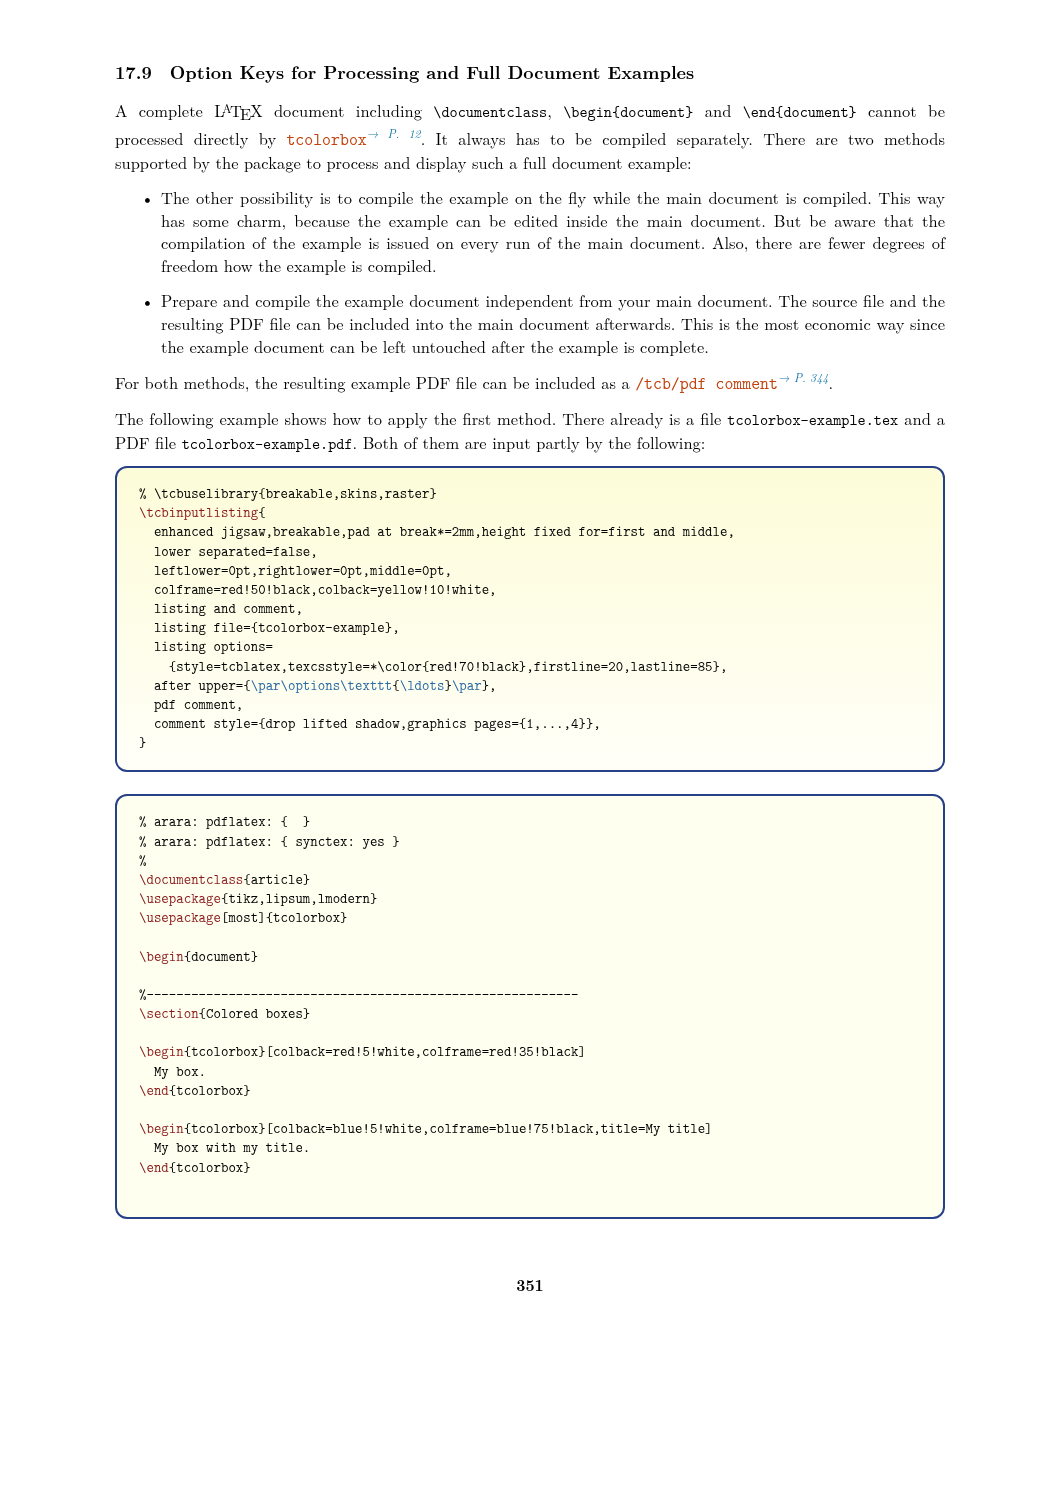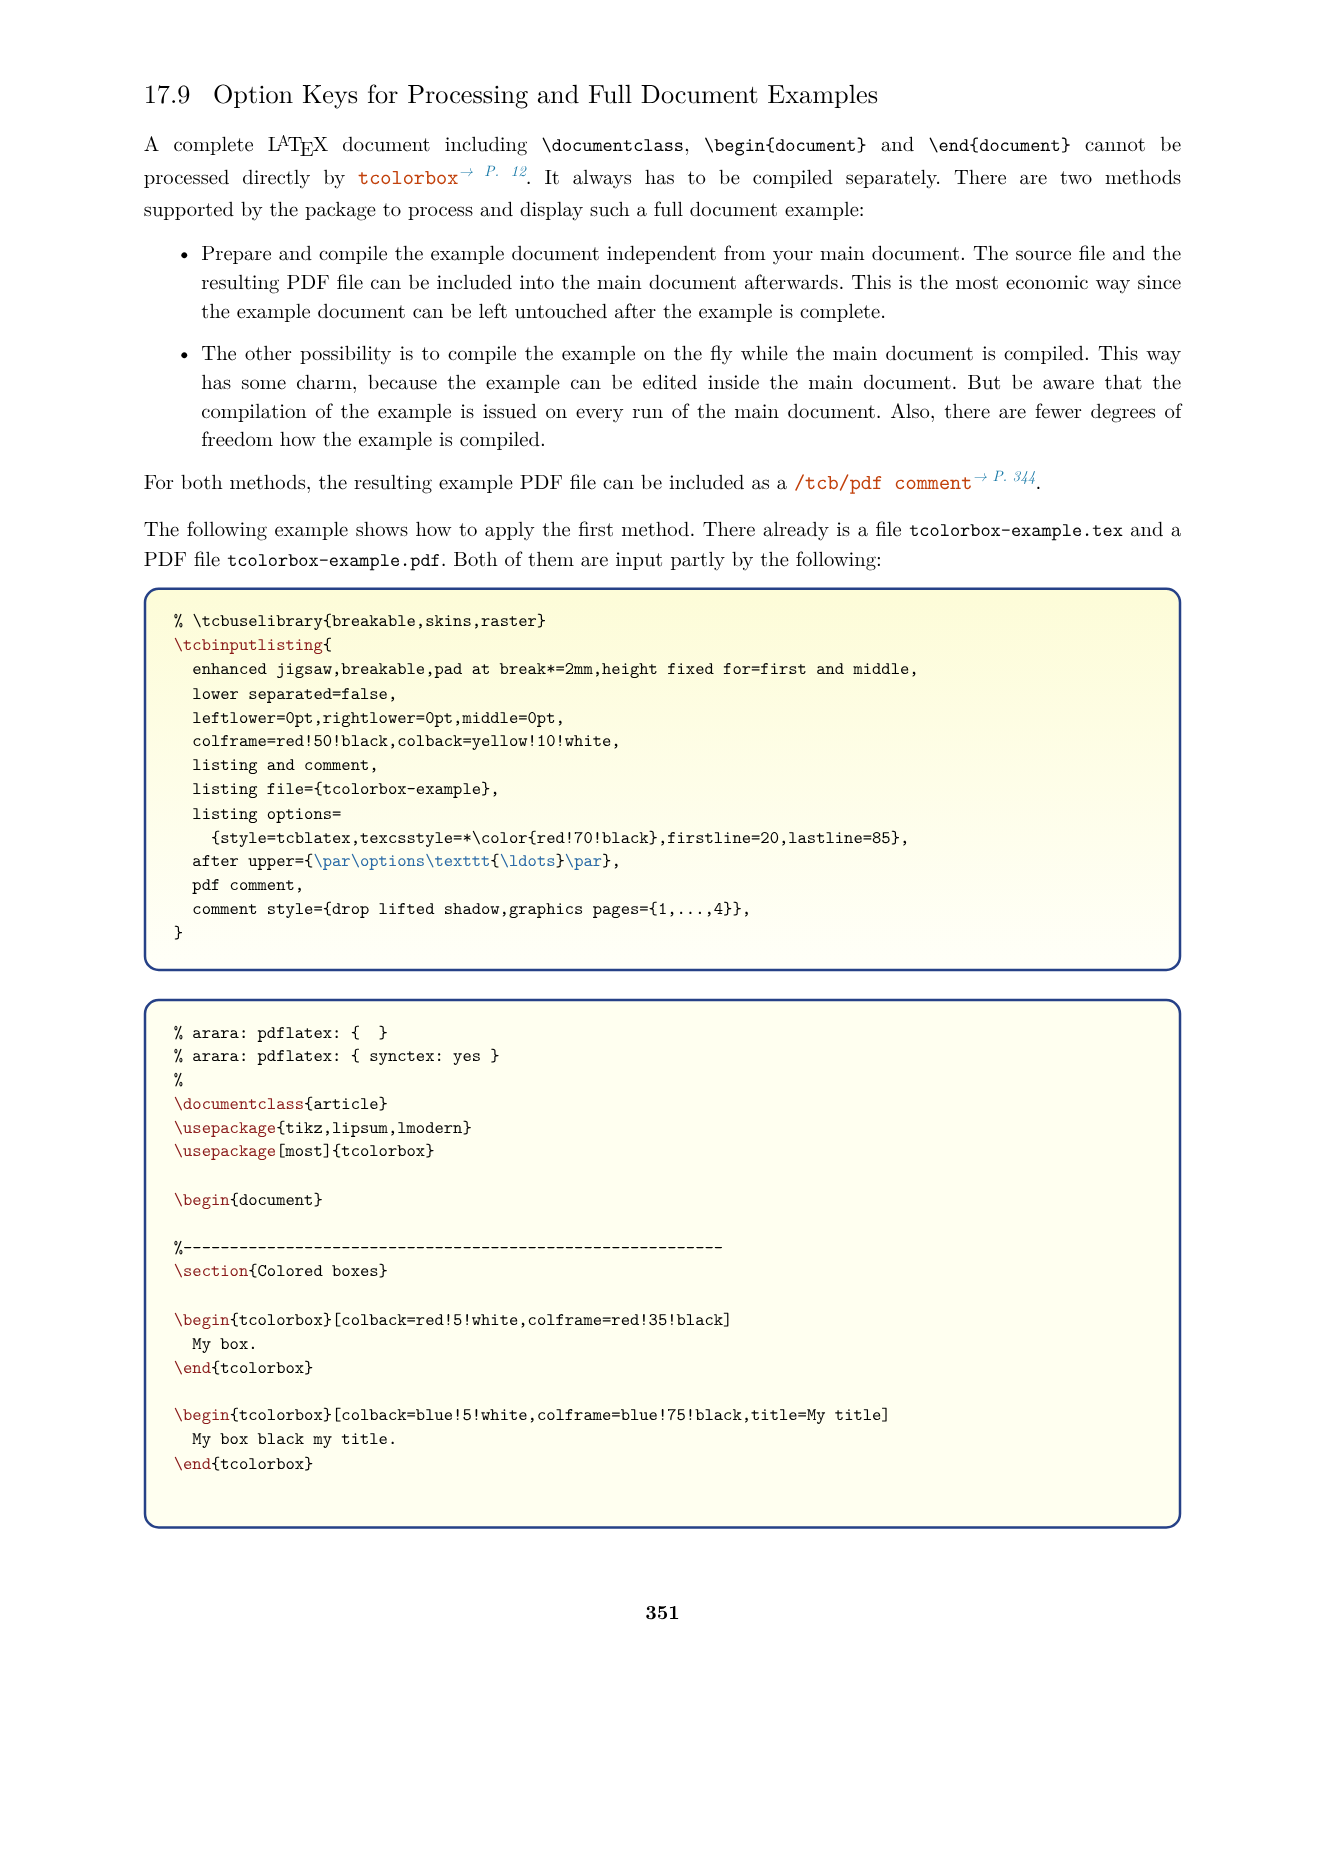--- a/index.html
+++ b/index.html
@@ -7,22 +7,22 @@
     font-size: 16.5px;
     line-height: 1.38;
     color: #000;
     background: #fff;
     width: 1060px;
     margin: 0;
     padding: 60px 115px 40px 115px;
     box-sizing: border-box;
   }
   h2 {
-    font-size: 21px;
-    font-weight: normal;
+    font-size: 18px;
+    font-weight: bold;
     margin: 0 0 14px 0;
   }
   .secnum { margin-right: 18px; }
   p { margin: 0 0 12px 0; text-align: justify; }
   p.intro { text-align: justify; }
   .tt { font-family: "Latin Modern Mono", "Courier New", monospace; font-size: 15.5px; }
   .link { color: #c2410c; font-family: "Latin Modern Mono", "Courier New", monospace; font-size: 17px; }
   .pref { color: #1a7aa8; font-size: 12px; vertical-align: super; font-style: italic; }
   .latex {
     display: inline-block;
@@ -77,22 +77,22 @@
 
 <h2>
   <span class="secnum">17.9</span><span>Option Keys for Processing and Full Document Examples</span>
 </h2>
 
 <p class="intro">
   <span>A complete </span><span class="latex">L<sup>A</sup>T<sub>e</sub>X</span><span> document including </span><span class="tt">\documentclass</span><span>, </span><span class="tt">\begin{document}</span><span> and </span><span class="tt">\end{document}</span><span> cannot be processed directly by </span><span class="link">tcolorbox</span><span class="pref">→ P. 12</span><span>. It always has to be compiled separately. There are two methods supported by the package to process and display such a full document example:</span>
 </p>
 
 <ul class="bullets">
+  <li>The other possibility is to compile the example on the fly while the main document is compiled. This way has some charm, because the example can be edited inside the main document. But be aware that the compilation of the example is issued on every run of the main document. Also, there are fewer degrees of freedom how the example is compiled.</li>
   <li>Prepare and compile the example document independent from your main document. The source file and the resulting PDF file can be included into the main document afterwards. This is the most economic way since the example document can be left untouched after the example is complete.</li>
-  <li>The other possibility is to compile the example on the fly while the main document is compiled. This way has some charm, because the example can be edited inside the main document. But be aware that the compilation of the example is issued on every run of the main document. Also, there are fewer degrees of freedom how the example is compiled.</li>
 </ul>
 
 <p>
   <span>For both methods, the resulting example PDF file can be included as a </span><span class="link">/tcb/pdf comment</span><span class="pref">→ P. 344</span><span>.</span>
 </p>
 
 <p>
   <span>The following example shows how to apply the first method. There already is a file </span><span class="tt">tcolorbox-example.tex</span><span> and a PDF file </span><span class="tt">tcolorbox-example.pdf</span><span>. Both of them are input partly by the following:</span>
 </p>
 
@@ -121,16 +121,16 @@
 <span class="kw">\begin</span><span>{document}</span>
 
 <span class="it">%----------------------------------------------------------</span>
 <span class="kw">\section</span><span>{Colored boxes}</span>
 
 <span class="kw">\begin</span><span>{tcolorbox}[colback=red!5!white,colframe=red!35!black]</span>
 <span>  My box.</span>
 <span class="kw">\end</span><span>{tcolorbox}</span>
 
 <span class="kw">\begin</span><span>{tcolorbox}[colback=blue!5!white,colframe=blue!75!black,title=My title]</span>
-<span>  My box black my title.</span>
+<span>  My box with my title.</span>
 <span class="kw">\end</span><span>{tcolorbox}</span></div>
 
 <div class="pagenum">351</div>
 
 </body></html>

